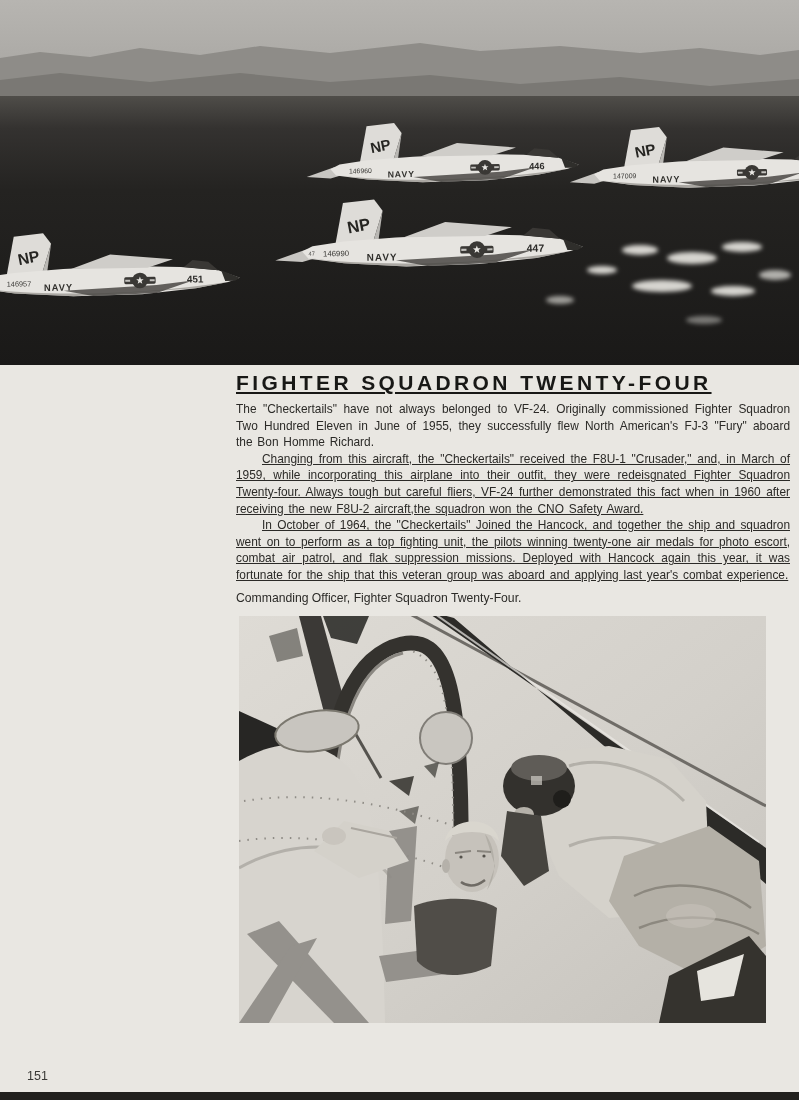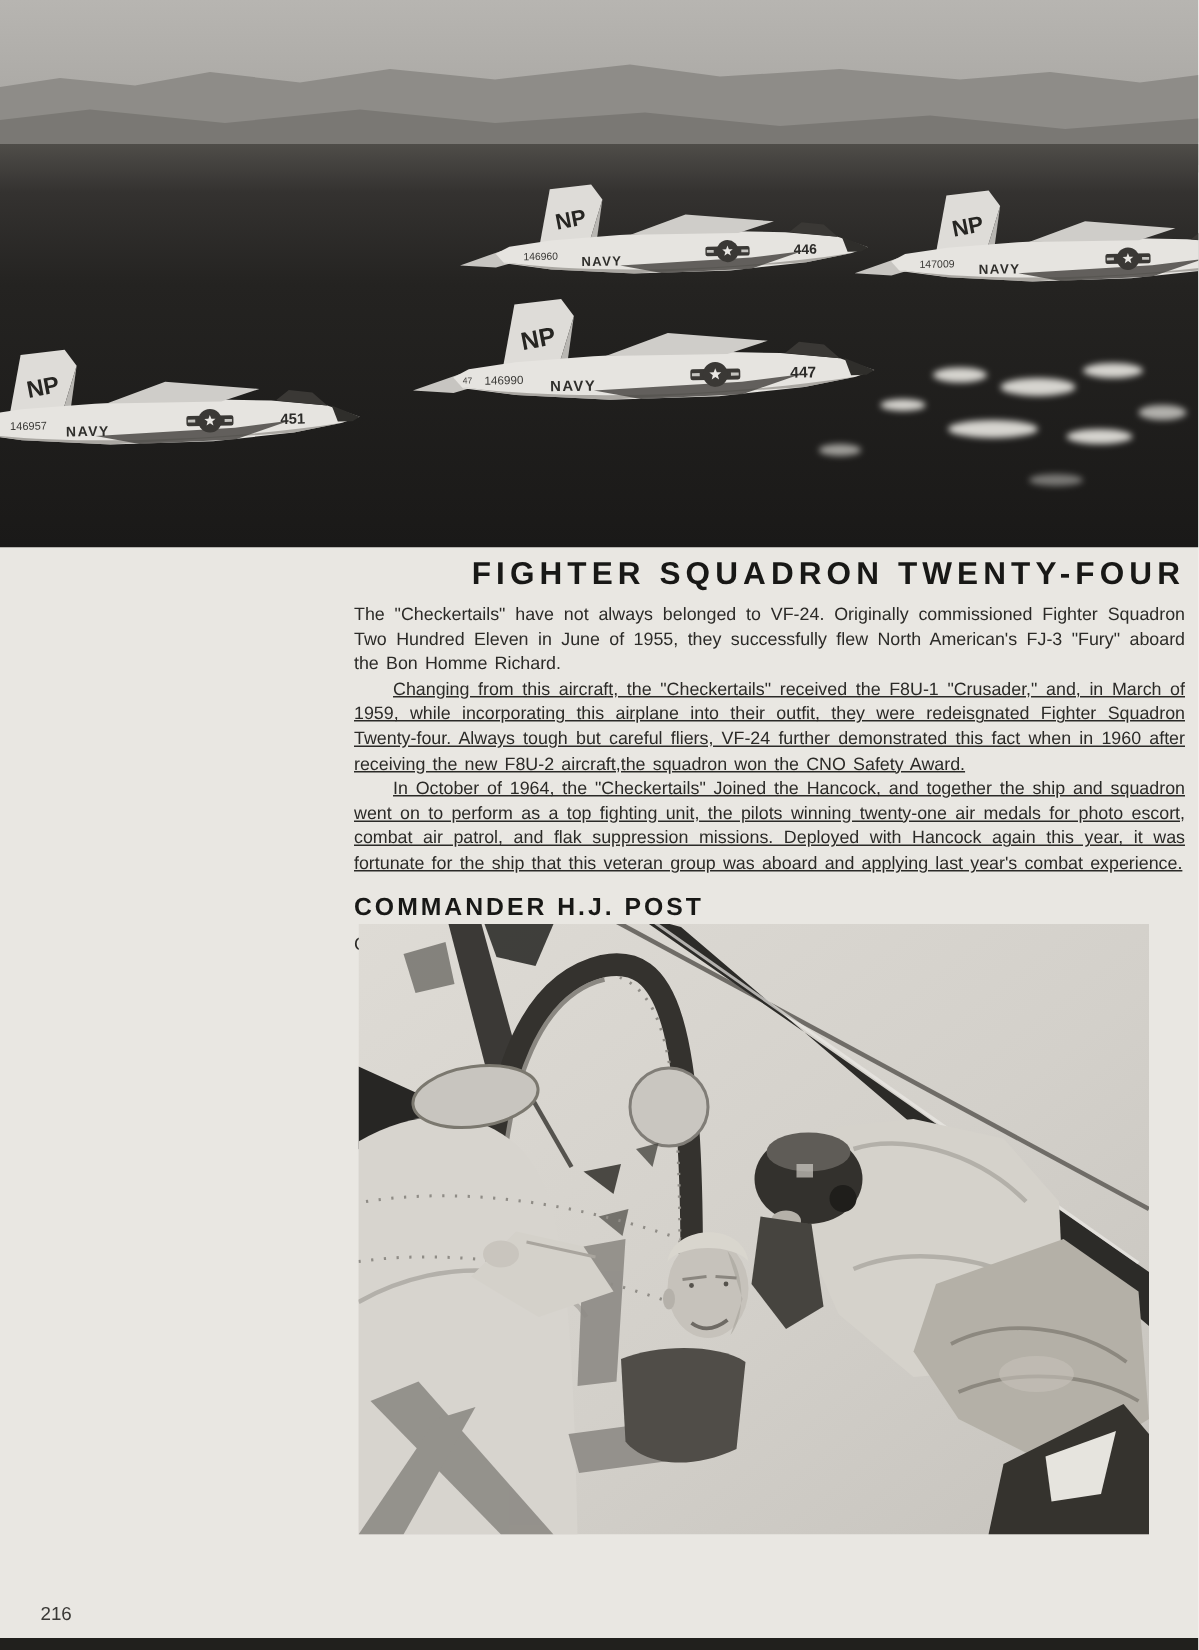--- a/index.html
+++ b/index.html
@@ -6,21 +6,21 @@
   .page{
     position:relative;width:799px;height:1100px;overflow:hidden;
     background:#e9e7e2;font-family:"Liberation Sans",sans-serif;
   }
   .photo-formation{position:absolute;left:0;top:0;width:799px;height:365px;}
   .photo-cockpit{position:absolute;left:239px;top:616px;width:527px;height:407px;}
   .photo-formation svg,.photo-cockpit svg{display:block;}
   .text-col{position:absolute;left:236px;top:371px;width:554px;color:#2b2a27;}
   h1.title{
     margin:0 0 6px;font-size:21px;font-weight:bold;letter-spacing:3.4px;
-    text-align:right;white-space:nowrap;color:#181816;
+    white-space:nowrap;color:#181816;text-decoration:underline;
   }
   p.body{margin:0;font-size:11.9px;line-height:16.6px;text-align:justify;
     word-spacing:1.5px;color:#2b2a27;}
   p.indent{text-indent:26px;text-decoration:underline;}
   h2.cmdr{margin:12px 0 0;font-size:16.5px;font-weight:bold;letter-spacing:2px;
     color:#181816;white-space:nowrap;}
   p.subtitle{margin:7px 0 0;font-size:12.2px;color:#2b2a27;}
   .page-number{position:absolute;left:27px;top:1069px;font-size:12.5px;color:#3a3936;}
   .scan-bottom{position:absolute;left:0;top:1092px;width:799px;height:8px;background:#21201d;}
   svg text{font-family:"Liberation Sans",sans-serif;}
@@ -157,21 +157,20 @@
         <text x="246" y="58" font-size="10" font-weight="bold" fill="#2c2b29">451</text>
       </g>
     </svg>
   </div>
 
   <div class="text-col">
     <h1 class="title">FIGHTER SQUADRON TWENTY-FOUR</h1>
     <p class="body">The "Checkertails" have not always belonged to VF-24.  Originally commissioned Fighter Squadron Two Hundred Eleven in June of 1955, they successfully flew North American's FJ-3 "Fury" aboard the Bon Homme Richard.</p>
     <p class="body indent">Changing from this aircraft, the "Checkertails" received the F8U-1 "Crusader," and, in March of 1959, while incorporating this airplane into their outfit, they were redeisgnated Fighter Squadron Twenty-four. Always tough but careful fliers, VF-24 further demonstrated this fact when in 1960 after receiving the new F8U-2 aircraft,the squadron won the CNO Safety Award.</p>
     <p class="body indent">In October of 1964, the "Checkertails" Joined the Hancock, and together the ship and squadron went on to perform as a top fighting unit, the pilots winning twenty-one air medals for photo escort, combat air patrol, and flak suppression missions. Deployed with Hancock again this year, it was fortunate for the ship that this veteran group was aboard and applying last year's combat experience.</p>
-    <h2 class="cmdr">COMMANDER H.J. POST</h2>
     <p class="subtitle">Commanding Officer, Fighter Squadron Twenty-Four.</p>
   </div>
 
   <div class="photo-cockpit">
     <svg width="527" height="407" viewBox="0 0 527 407">
       <defs>
         <linearGradient id="haze" x1="0" y1="0" x2="1" y2="1">
           <stop offset="0" stop-color="#dedbd5"></stop>
             <stop offset="0.55" stop-color="#d3d0ca"></stop>
           <stop offset="1" stop-color="#c6c3bd"></stop>
@@ -252,15 +251,15 @@
         <polygon points="385,240 470,210 520,245 527,330 470,365 400,330 370,285" fill="#b4b0a7"></polygon>
         <path d="M395,280 C430,262 480,268 512,292" stroke="#8c887f" stroke-width="2.5" fill="none"></path>
         <path d="M400,312 C440,295 490,300 520,318" stroke="#8c887f" stroke-width="2.5" fill="none"></path>
         <ellipse cx="452" cy="300" rx="25" ry="12" fill="#c6c2b9" opacity=".6"></ellipse>
         <polygon points="430,360 510,320 527,340 527,407 420,407" fill="#35332e"></polygon>
         <polygon points="458,355 505,338 495,380 462,385" fill="#e6e4de"></polygon>
       </g>
     </svg>
   </div>
 
-  <div class="page-number">216</div>
+  <div class="page-number">151</div>
   <div class="scan-bottom"></div>
 </div>
 
 </body></html>

